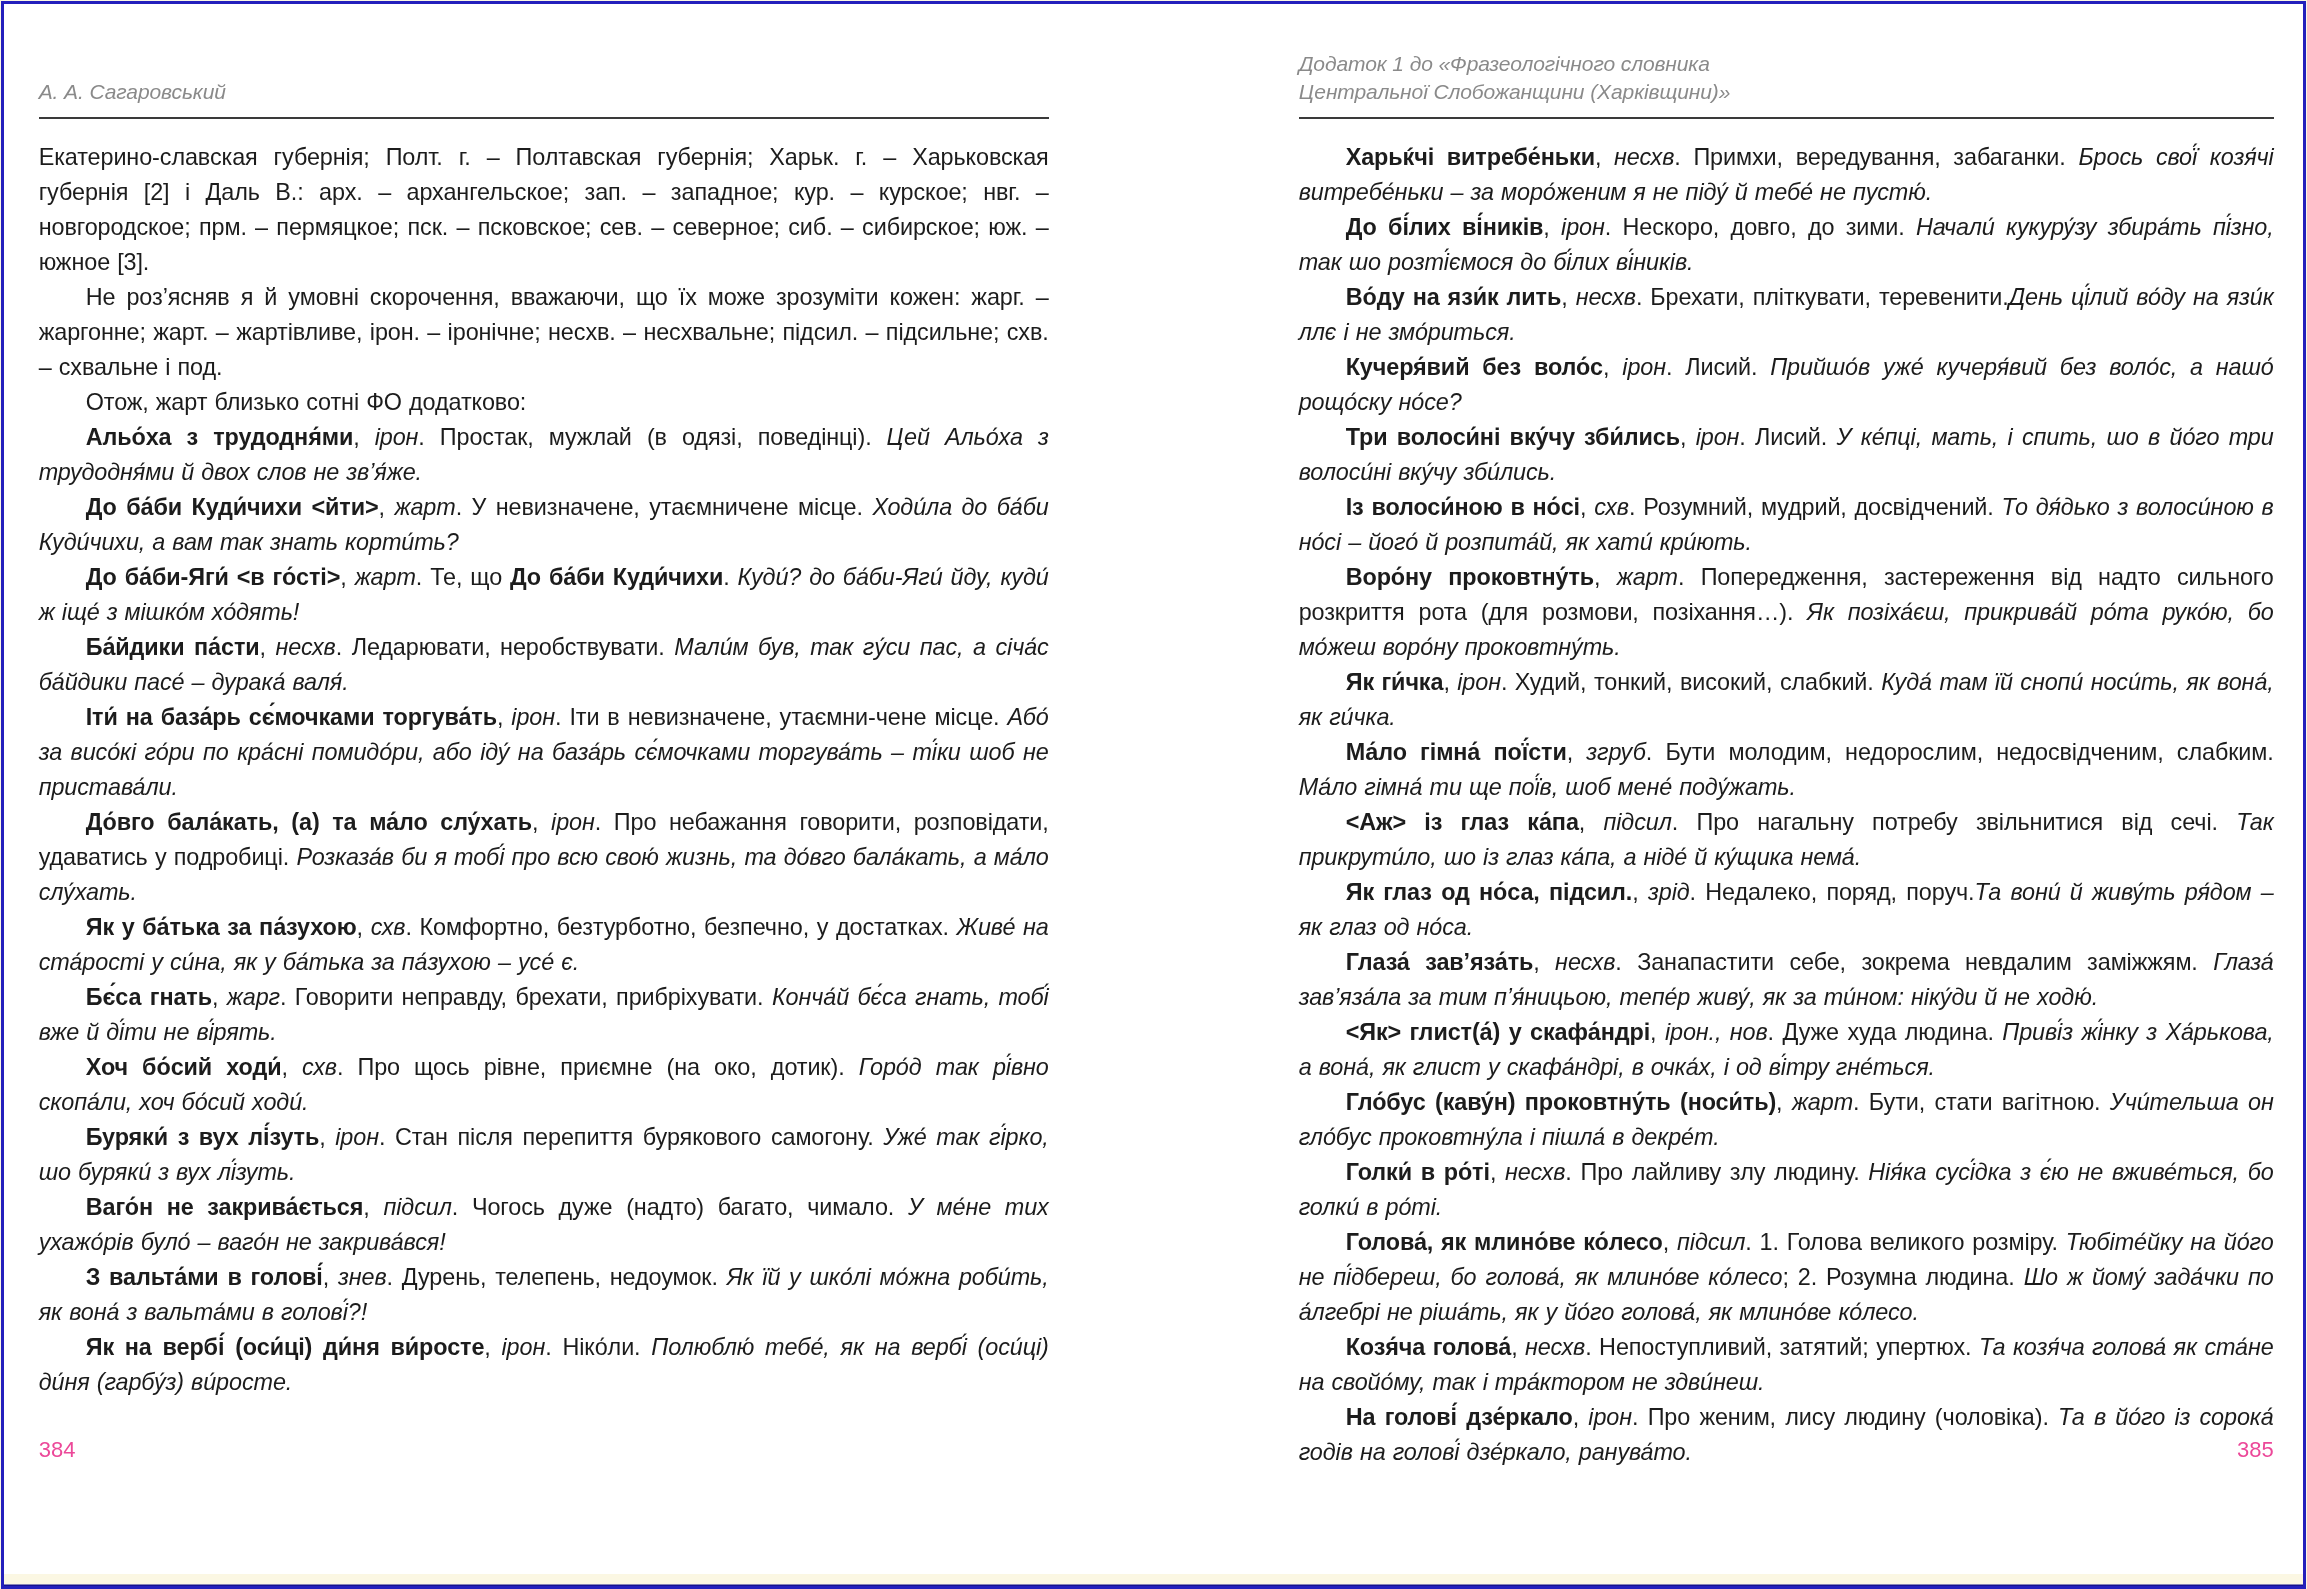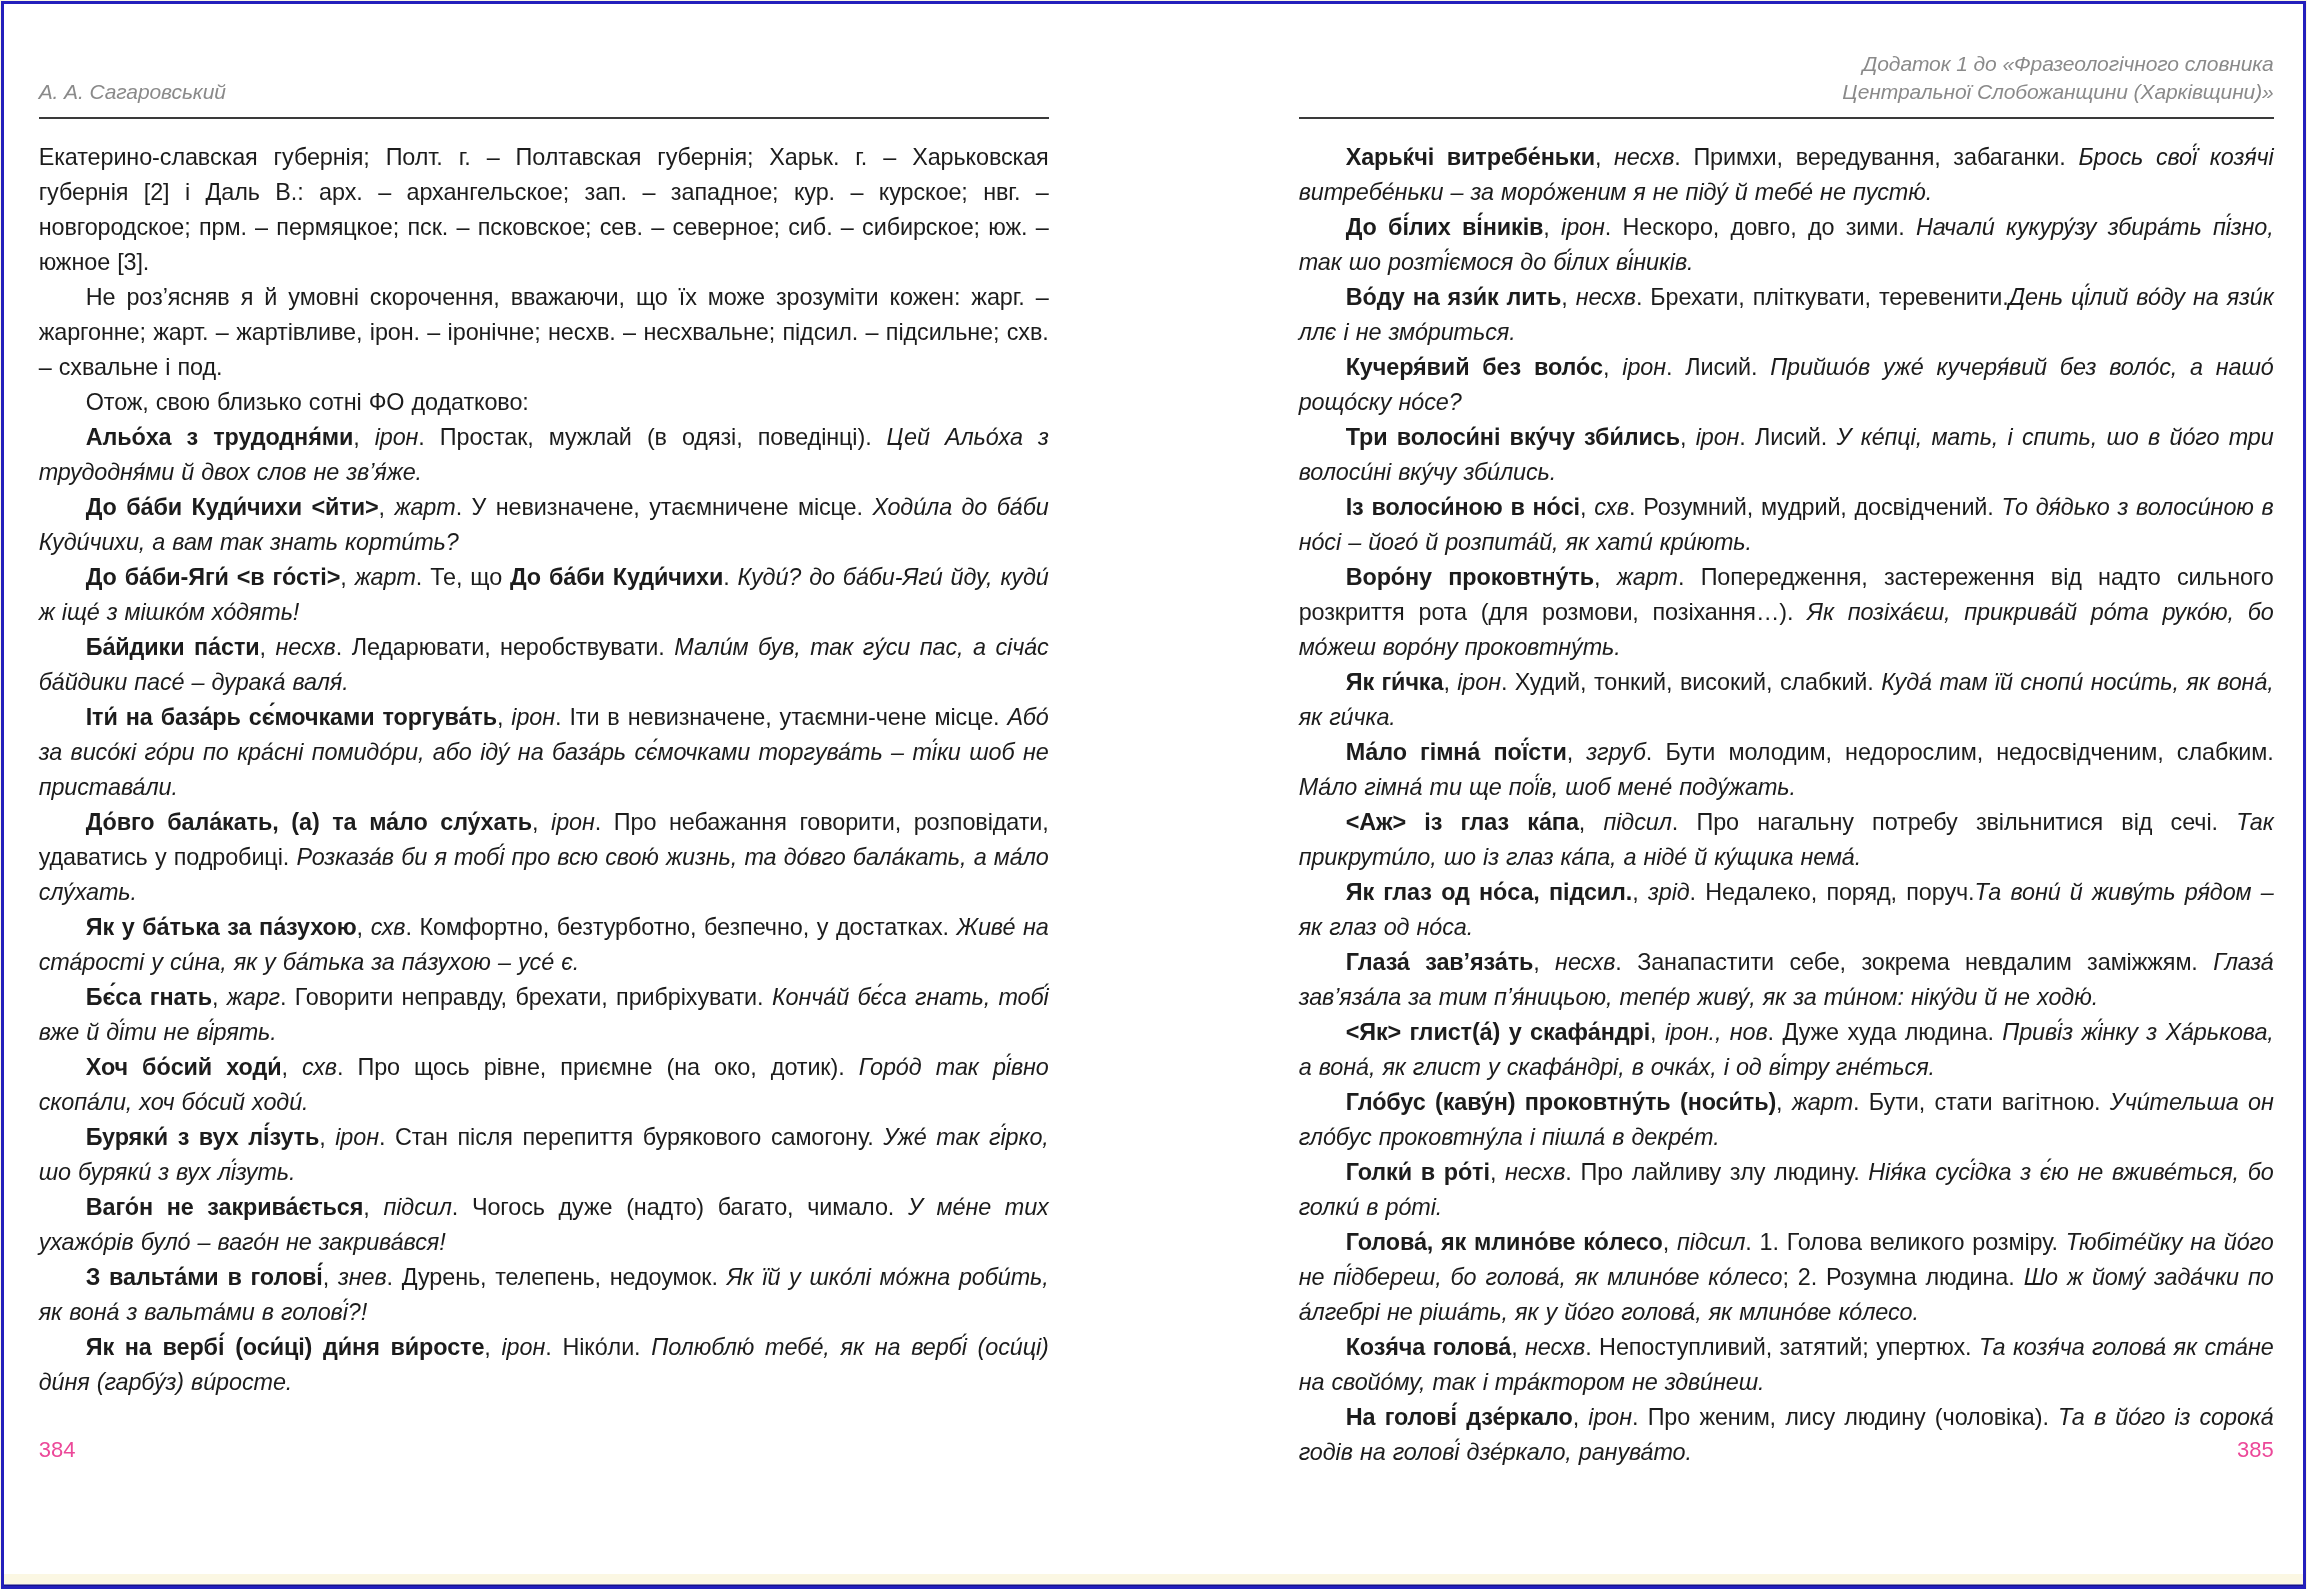--- a/index.html
+++ b/index.html
@@ -27,21 +27,21 @@
   .page{position:relative;}
   .page-left{width:1010px;flex:none;}
   .page-right{width:975px;flex:none;}
   .page-header{
     min-height:65px;
     display:flex;flex-direction:column;justify-content:flex-end;
     font-style:italic;color:#8a8a8a;
     font-size:21px;line-height:28px;
     letter-spacing:-0.1px;
   }
-  .page-header.right{text-align:right;}
+  .page-header.right{}
   .rule{
     border-bottom:2.1px solid #3a3a3a;
     padding-top:10.6px;
     margin-bottom:21px;
   }
   .body-text p.para{
     margin:0;
     font-size:23.4px;line-height:35px;
     color:#1c1c1c;
     text-align:justify;
@@ -66,21 +66,21 @@
     <div class="spread">
 
       <div class="page page-left">
         <div class="page-header">
           <span>А. А. Сагаровський</span>
         </div>
         <div class="rule"></div>
         <div class="body-text" id="left-body">
             <p class="para"><span class="s-n">Екатерино-славская губернія; Полт. г. – Полтавская губернія; Харьк. г. – Харьковская губернія [2] і Даль В.: арх. – архангельское; зап. – западное; кур. – курское; нвг. – новгородское; прм. – пермяцкое; пск. – псковское; сев. – северное; сиб. – сибирское; юж. – южное [3].</span></p>
             <p class="para ind"><span class="s-n">Не роз’ясняв я й умовні скорочення, вважаючи, що їх може зрозуміти кожен: жарг. – жаргонне; жарт. – жартівливе, ірон. – іронічне; несхв. – несхвальне; підсил. – підсильне; схв. – схвальне і под.</span></p>
-            <p class="para ind"><span class="s-n">Отож, свою близько сотні ФО додатково:</span></p>
+            <p class="para ind"><span class="s-n">Отож, жарт близько сотні ФО додатково:</span></p>
             <p class="para ind"><span class="s-b">Альо́ха з трудодня́ми</span><span class="s-n">, </span><span class="s-i">ірон</span><span class="s-n">. Простак, мужлай (в одязі, поведінці). </span><span class="s-i">Цей Альо́ха з трудодня́ми й двох слов не зв’я́же.</span></p>
             <p class="para ind"><span class="s-b">До ба́би Куди́чихи &lt;йти&gt;</span><span class="s-n">, </span><span class="s-i">жарт</span><span class="s-n">. У невизначене, утаємничене місце. </span><span class="s-i">Ходи́ла до ба́би Куди́чихи, а вам так знать корти́ть?</span></p>
             <p class="para ind"><span class="s-b">До ба́би-Яги́ &lt;в го́сті&gt;</span><span class="s-n">, </span><span class="s-i">жарт</span><span class="s-n">. Те, що </span><span class="s-b">До ба́би Куди́чихи</span><span class="s-n">. </span><span class="s-i">Куди́? до ба́би-Яги́ йду, куди́ ж іще́ з мішко́м хо́дять!</span></p>
             <p class="para ind"><span class="s-b">Ба́йдики па́сти</span><span class="s-n">, </span><span class="s-i">несхв</span><span class="s-n">. Ледарювати, неробствувати. </span><span class="s-i">Мали́м був, так гу́си пас, а січа́с ба́йдики пасе́ – дурака́ валя́.</span></p>
             <p class="para ind"><span class="s-b">Іти́ на база́рь сє́мочками торгува́ть</span><span class="s-n">, </span><span class="s-i">ірон</span><span class="s-n">. Іти в невизначене, утаємни-чене місце. </span><span class="s-i">Або́ за висо́кі го́ри по кра́сні помидо́ри, або іду́ на база́рь сє́мочками торгува́ть – ті́ки шоб не пристава́ли.</span></p>
             <p class="para ind"><span class="s-b">До́вго бала́кать, (а) та ма́ло слу́хать</span><span class="s-n">, </span><span class="s-i">ірон</span><span class="s-n">. Про небажання говорити, розповідати, удаватись у подробиці. </span><span class="s-i">Розказа́в би я тобі́ про всю свою́ жизнь, та до́вго бала́кать, а ма́ло слу́хать.</span></p>
             <p class="para ind"><span class="s-b">Як у ба́тька за па́зухою</span><span class="s-n">, </span><span class="s-i">схв</span><span class="s-n">. Комфортно, безтурботно, безпечно, у достатках. </span><span class="s-i">Живе́ на ста́рості у си́на, як у ба́тька за па́зухою – усе́ є.</span></p>
             <p class="para ind"><span class="s-b">Бє́са гнать</span><span class="s-n">, </span><span class="s-i">жарг</span><span class="s-n">. Говорити неправду, брехати, прибріхувати. </span><span class="s-i">Конча́й бє́са гнать, тобі́ вже й ді́ти не ві́рять.</span></p>
             <p class="para ind"><span class="s-b">Хоч бо́сий ходи́</span><span class="s-n">, </span><span class="s-i">схв</span><span class="s-n">. Про щось рівне, приємне (на око, дотик). </span><span class="s-i">Горо́д так рі́вно скопа́ли, хоч бо́сий ходи́.</span></p>
             <p class="para ind"><span class="s-b">Буряки́ з вух лі́зуть</span><span class="s-n">, </span><span class="s-i">ірон</span><span class="s-n">. Стан після перепиття бурякового самогону. </span><span class="s-i">Уже́ так гі́рко, шо буряки́ з вух лі́зуть.</span></p>

